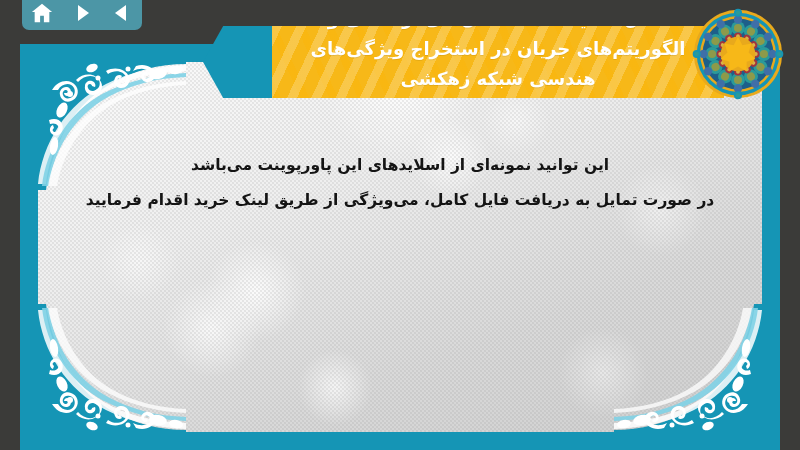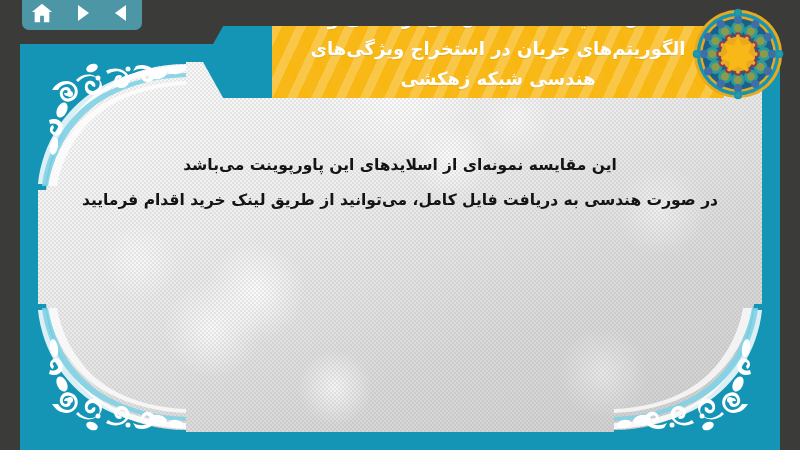--- a/index.html
+++ b/index.html
@@ -245,22 +245,22 @@
           <ellipse cx="26" cy="52" rx="5" ry="8" transform="rotate(25 26 52)"></ellipse>
           <ellipse cx="18" cy="88" rx="4" ry="9" transform="rotate(10 18 88)"></ellipse>
           <circle cx="34" cy="36" r="3"></circle>
           <circle cx="62" cy="20" r="2.5"></circle>
           <circle cx="92" cy="11" r="2.5"></circle>
         </g>
       </svg>
     </div>
 
     <div class="body-text">
-      <p>این مقایسه نمونه‌ای از اسلایدهای این پاورپوینت می‌باشد</p>
-      <p>در صورت هندسی به دریافت فایل کامل، می‌توانید از طریق لینک خرید اقدام فرمایید</p>
+      <p>این توانید نمونه‌ای از اسلایدهای این پاورپوینت می‌باشد</p>
+      <p>در صورت تمایل به دریافت فایل کامل، می‌ویژگی از طریق لینک خرید اقدام فرمایید</p>
     </div>
   </div>
 
   <div class="topbar"></div>
 
   <div class="banner-arrow"></div>
 
   <div class="banner">
     <div class="banner-title">کامل مقایسه دقت مدل‌های ارتفاعی و
 الگوریتم‌های جریان در استخراج ویژگی‌های

